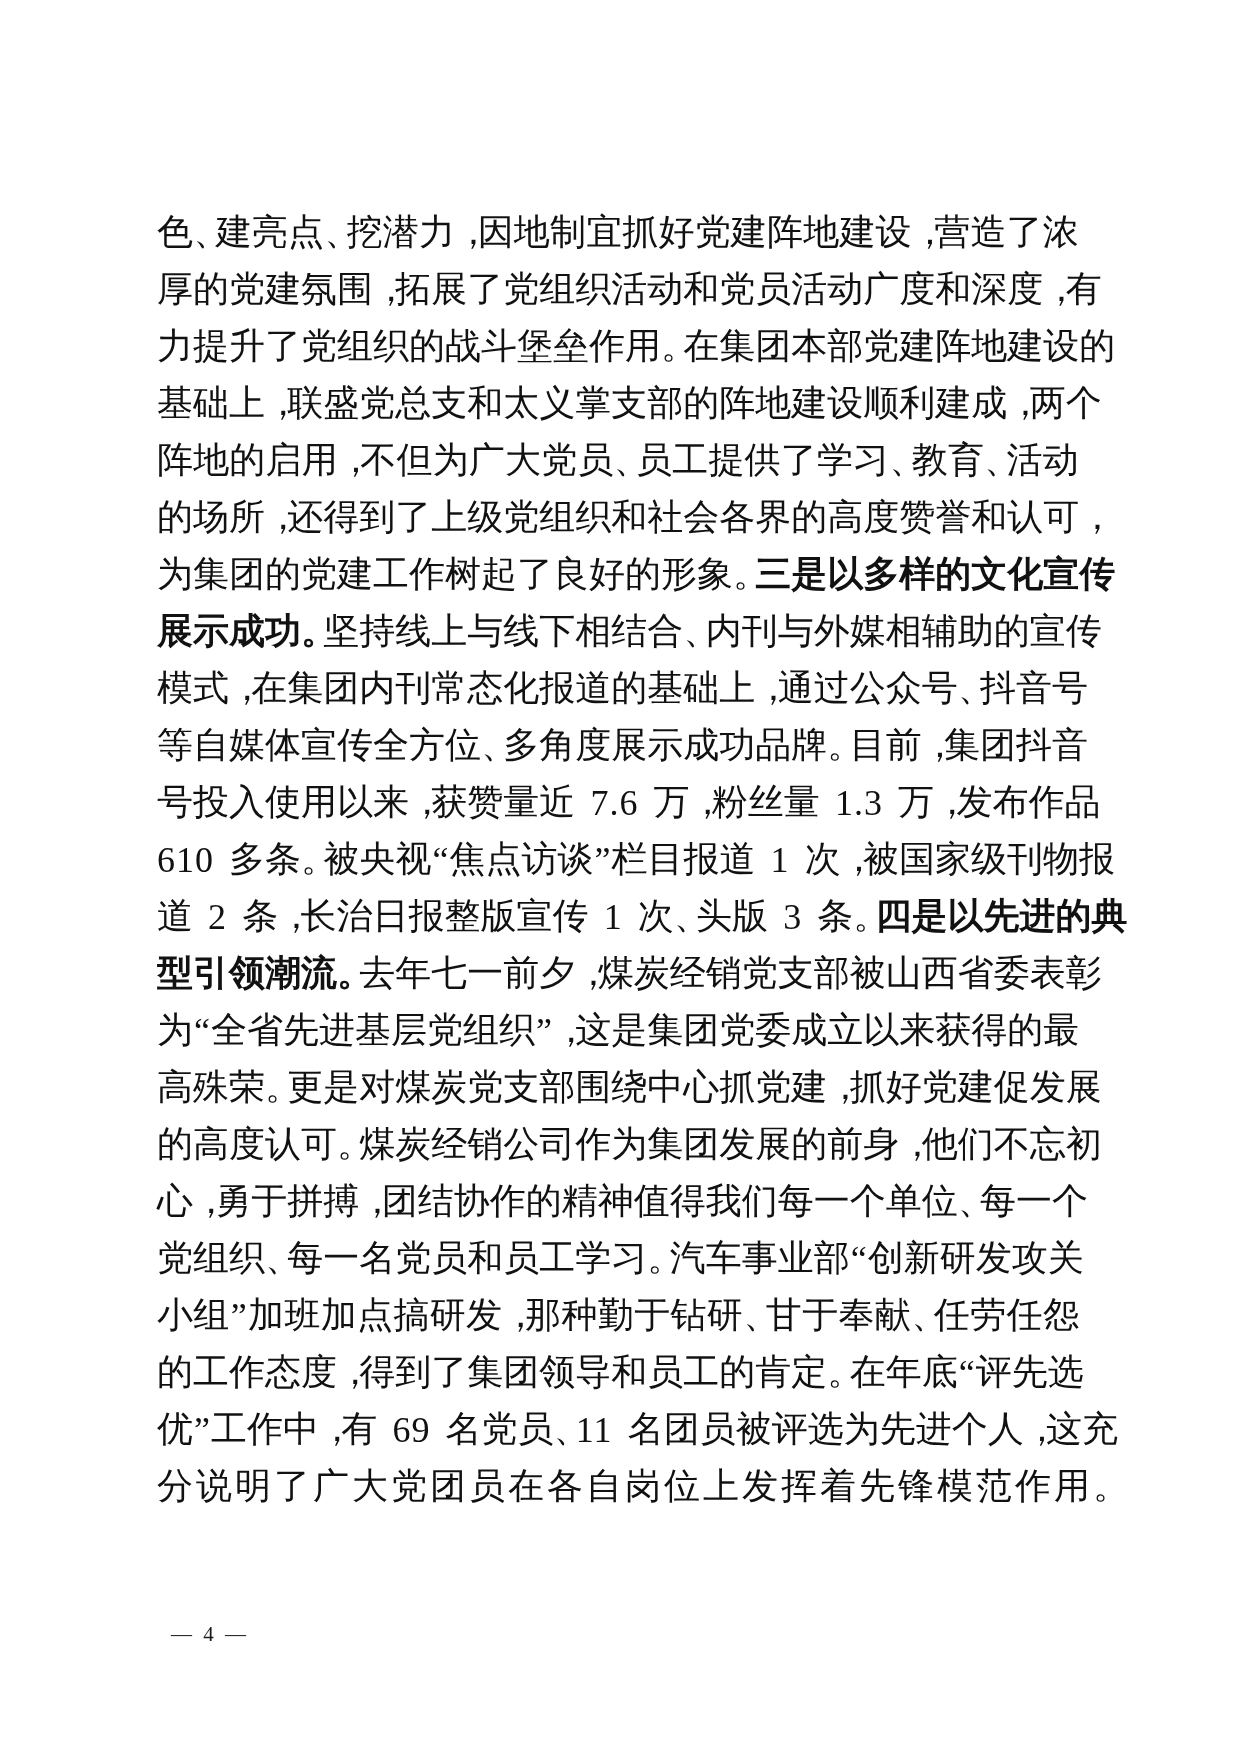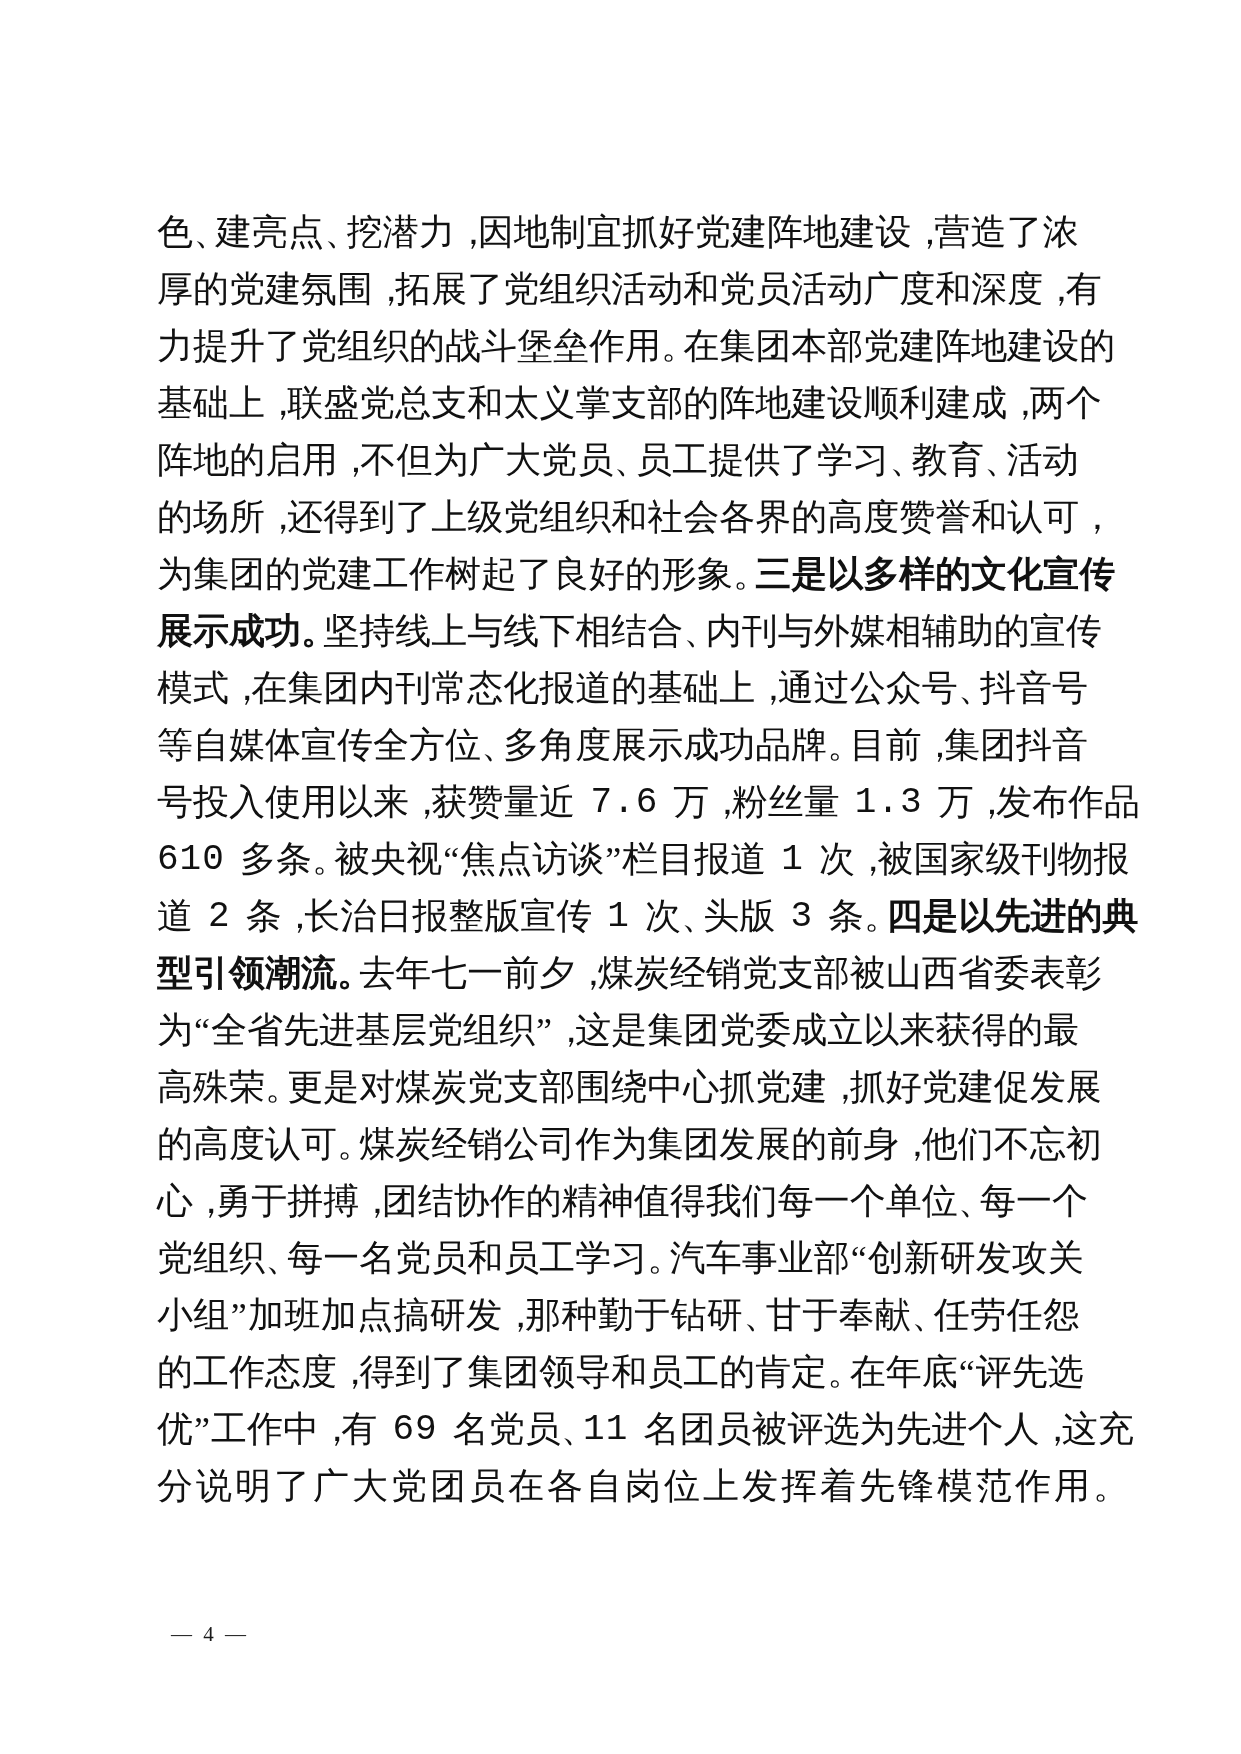--- a/index.html
+++ b/index.html
@@ -39,21 +39,21 @@
   }
   .ch {
     flex: 0 0 auto;
     display: inline-block;
     text-align: center;
   }
   
   .ch.q  { width: 0.50em; }   
   .ch.pu { width: 0.62em; }   
   .ch.sp { width: 0.42em; }   
-  .ch.num { letter-spacing: 1px; font-family: Liberation Mono, monospace; }
+  .ch.num { letter-spacing: 1px; }
   .emphasis { font-weight: 600; }
   .page-number {
     position: absolute;
     left: 171px;
     top: 1622px;
     font-size: 21px;
     letter-spacing: 3px;
     color: #1a1a1a;
     font-family: "Liberation Serif", "DejaVu Serif", serif;
   }

